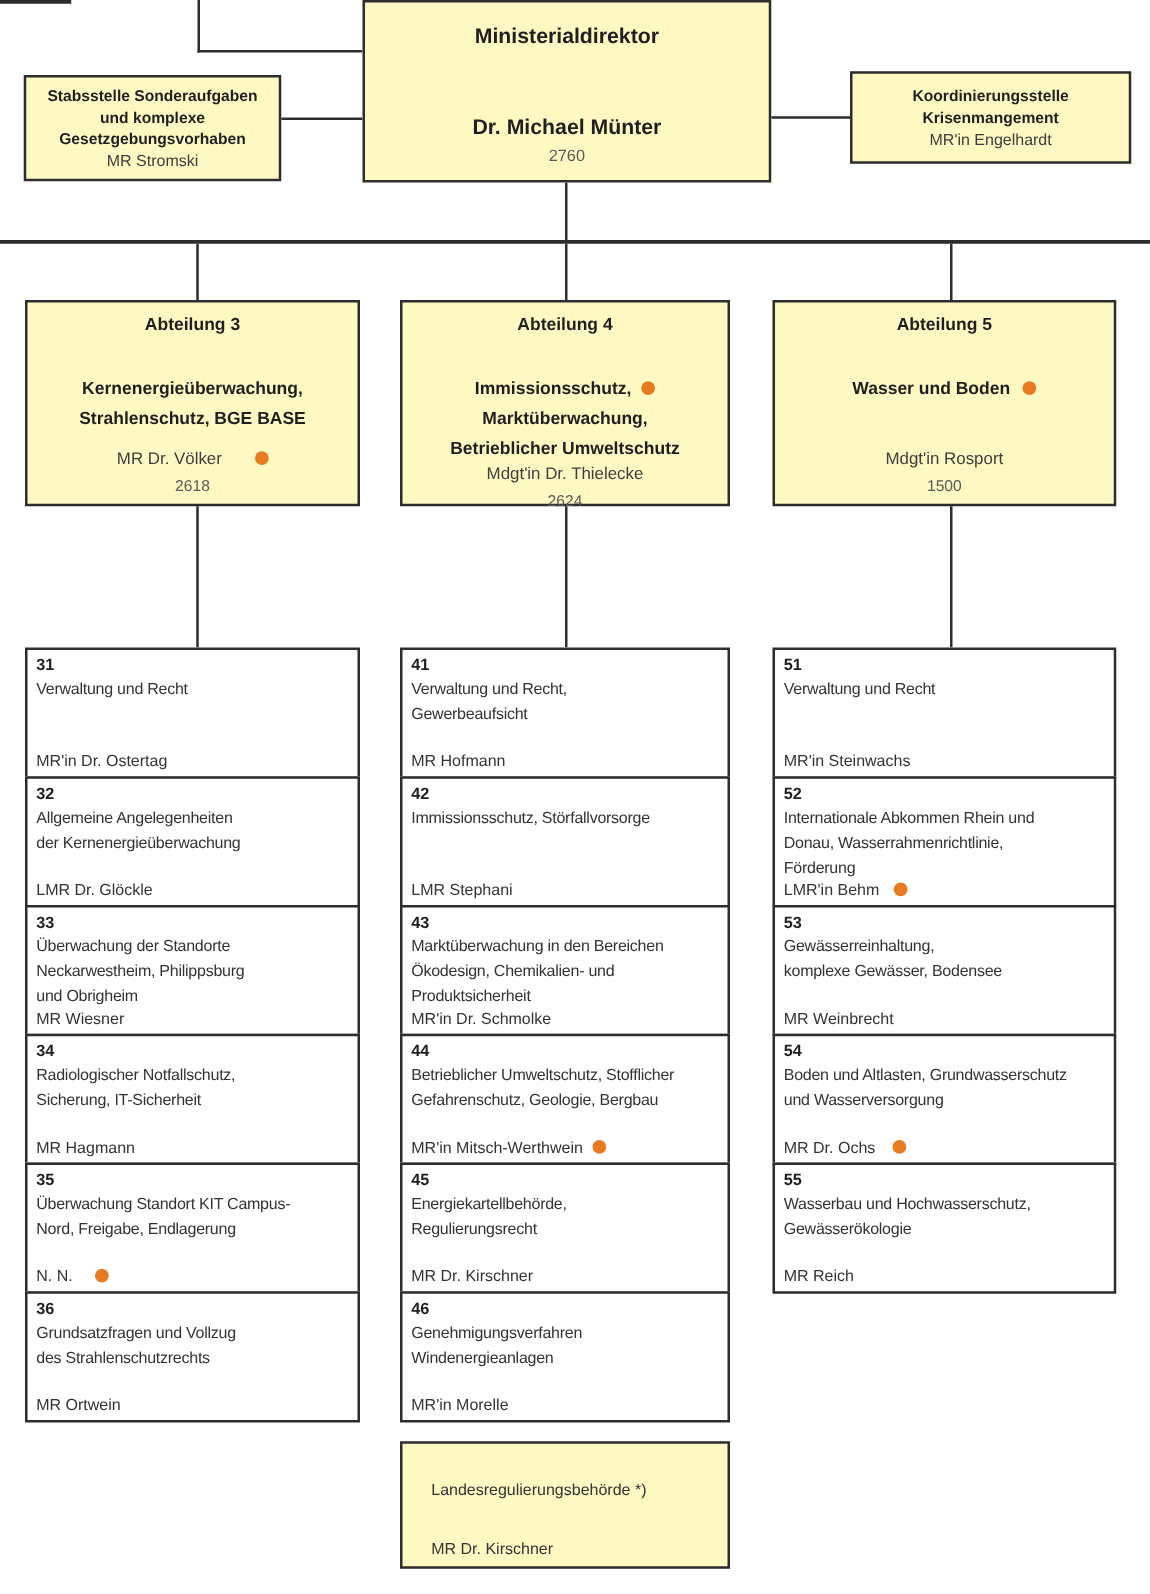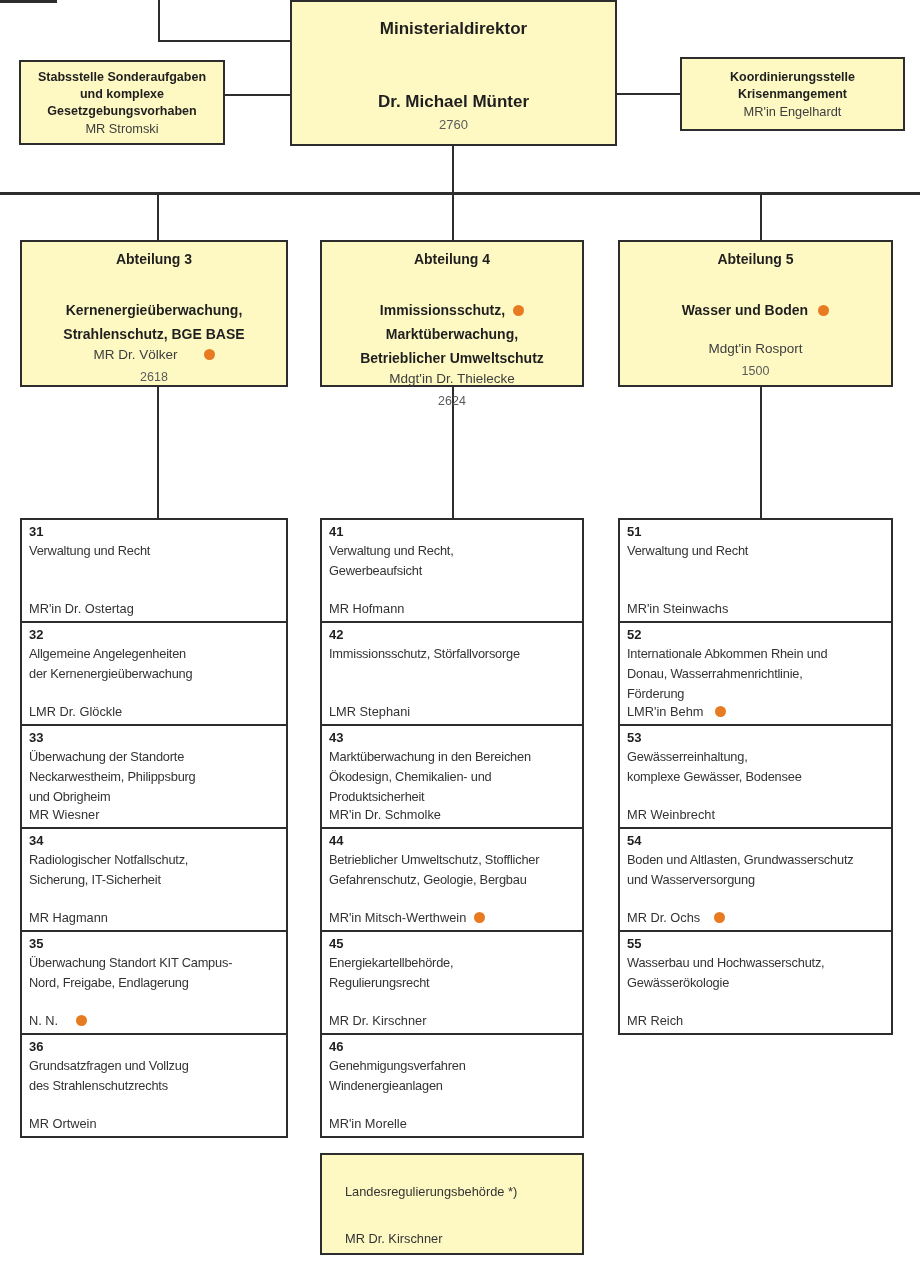--- a/index.html
+++ b/index.html
@@ -17,21 +17,21 @@
   .director .d-title{font-size:17px;font-weight:bold;line-height:22px;}
   .director .spacer{flex:1;}
   .director .d-name{font-size:17px;font-weight:bold;line-height:22px;}
   .director .d-phone{font-size:13px;color:#5a5a5a;margin-top:4px;line-height:15px;}
   .side{align-items:center;text-align:center;justify-content:center;}
   .staff{left:19px;top:60px;width:206px;height:85px;padding:4px;}
   .coord{left:680px;top:57px;width:225px;height:74px;padding:4px;}
   .side .s-line{font-size:12.5px;font-weight:bold;line-height:17px;}
   .side .s-person{font-size:12.8px;color:#3d3d3d;line-height:17px;}
   
-  .dept{top:240px;height:147px;align-items:center;text-align:center;padding:8px 6px 5px 6px;}
+  .dept{top:240px;height:165px;align-items:center;text-align:center;padding:8px 6px 5px 6px;}
   .dept-a{left:20px;width:268px;}
   .dept-b{left:320px;width:264px;}
   .dept-c{left:618px;width:275px;}
   .dept .h-label{font-size:14px;font-weight:bold;line-height:19px;}
   .dept .h-title{margin-top:29px;}
   .dept .h-title .t-line{font-size:14px;font-weight:bold;line-height:24px;}
   .dept .spacer{flex:1;}
   .dept .h-person{font-size:13.5px;color:#3d3d3d;line-height:18px;}
   .dept .h-phone{font-size:12.5px;color:#5a5a5a;line-height:17px;margin-top:5px;}
   

